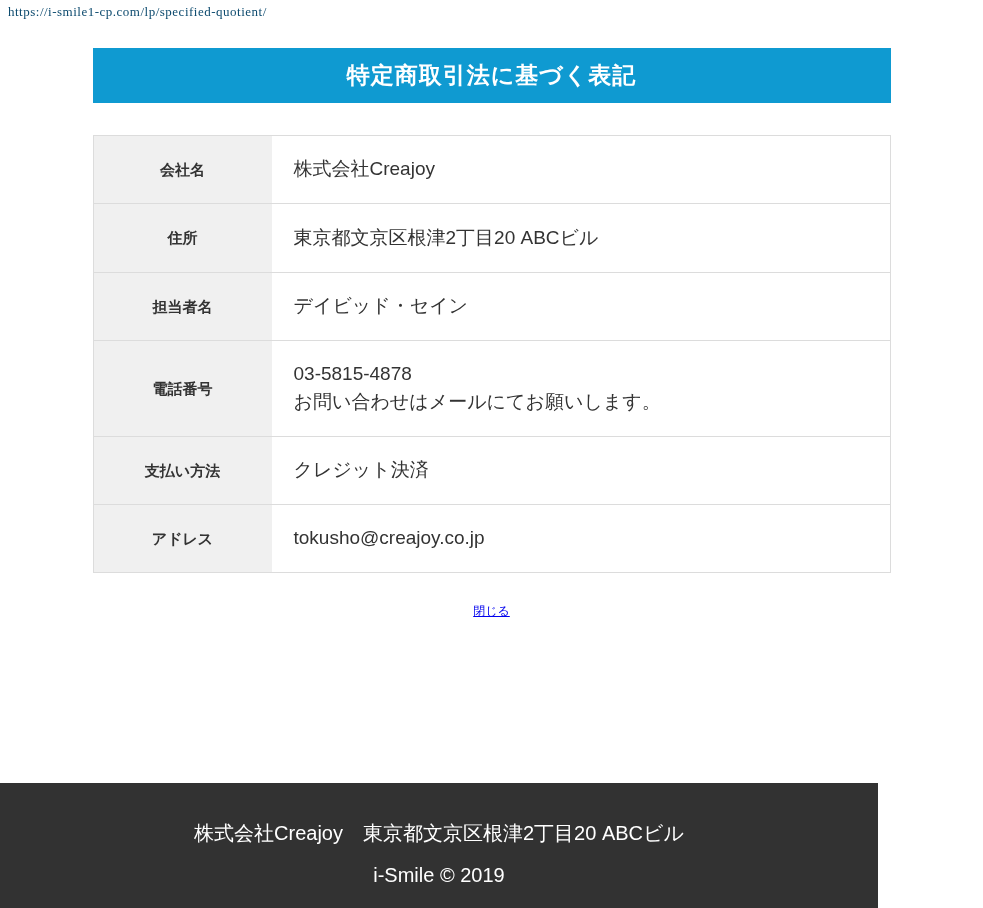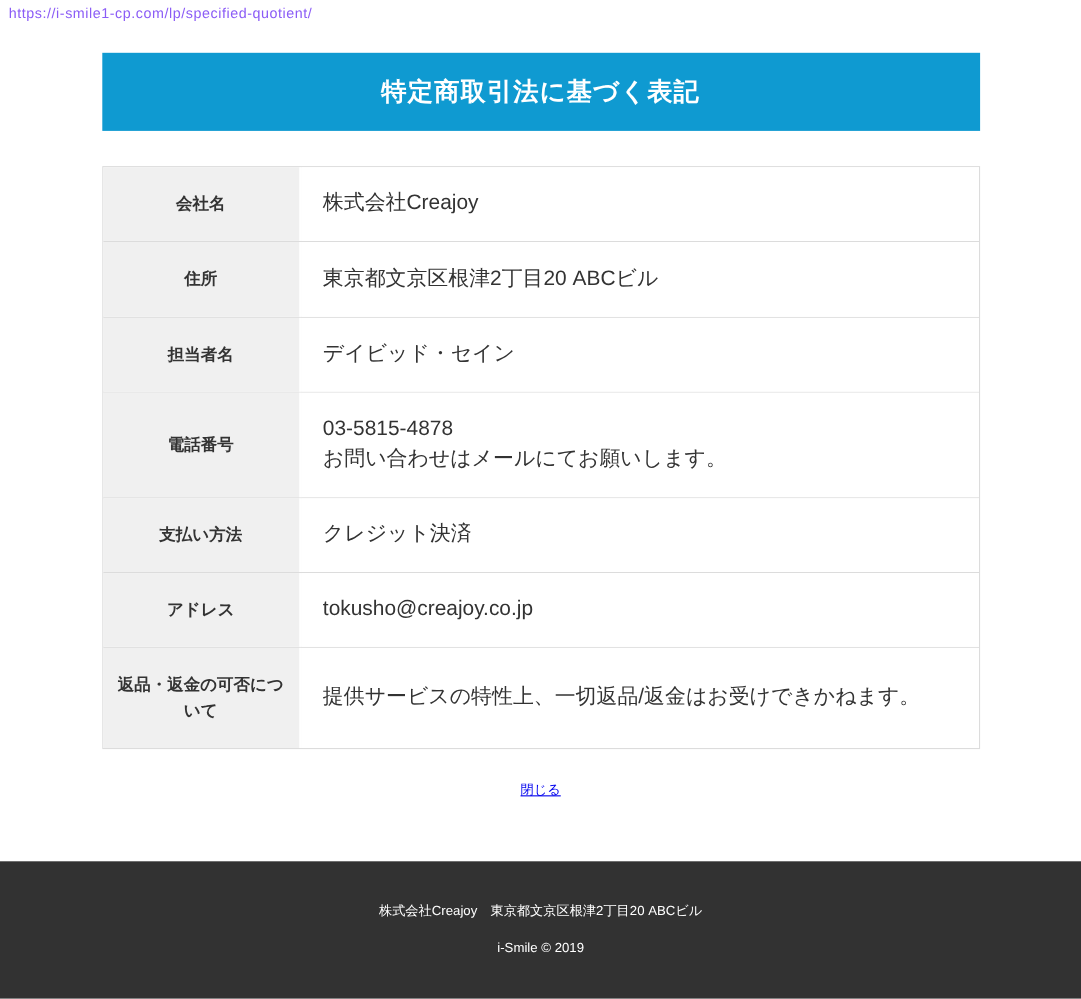--- a/index.html
+++ b/index.html
@@ -9,28 +9,28 @@
     --link:#0000ee;
     --border:#dcdcdc;
     --text:#333333;
   }
   *{margin:0;padding:0;box-sizing:border-box;}
   html,body{width:983px;height:908px;background:#ffffff;overflow:hidden;}
   body{font-family:"Liberation Sans",sans-serif;color:var(--text,#333);position:relative;}
 
   .url-bar{
     position:absolute;top:4px;left:8px;
-    font-family:Liberation Sans, sans-serif;
-    font-size:13px;color:#8b5cf6;letter-spacing:0.5px;
+    font-family:Liberation Serif, serif;
+    font-size:13px;color:#0c4a6e;letter-spacing:0.5px;
   }
 
   .container{width:798px;margin:0 auto;}
 
   .banner{
-    margin-top:48px;height:71px;
+    margin-top:48px;height:55px;
     background:var(--header_bg,#0f9ad1);
     display:flex;align-items:center;justify-content:center;
   }
   .banner h1{
     font-size:23px;font-weight:bold;color:#ffffff;letter-spacing:1px;
   }
 
   .info-table{
     margin-top:32px;
     border:1px solid var(--border,#dcdcdc);
@@ -62,26 +62,26 @@
   }
   .close-wrap a{
     font-size:12px;
     color:var(--link,#0000ee);
     text-decoration:underline;
     cursor:pointer;
   }
 
   footer{
     position:absolute;left:0;top:783px;
-    width:983px;height:125px;
+    width:878px;height:125px;
     background:var(--footer_bg,#323232);
     color:#ffffff;
     text-align:center;
     padding-top:37px;
-    font-size:12px;
+    font-size:20px;
   }
   footer .copyright{margin-top:17px;}
 </style>
 </head>
 <body>
 
 <div class="url-bar">https://i-smile1-cp.com/lp/specified-quotient/</div>
 
 <div class="container">
 
@@ -138,28 +138,20 @@
 
     <div class="row">
       <div class="label-cell">
         <span>アドレス</span>
       </div>
       <div class="value-cell">
         <span>tokusho@creajoy.co.jp</span>
       </div>
     </div>
 
-    <div class="row">
-      <div class="label-cell">
-        <span>返品・返金の可否について</span>
-      </div>
-      <div class="value-cell">
-        <span>提供サービスの特性上、一切返品/返金はお受けできかねます。</span>
-      </div>
-    </div>
 
   </div>
 
   <div class="close-wrap">
     <a href="#">閉じる</a>
   </div>
 
 </div>
 
 <footer>

